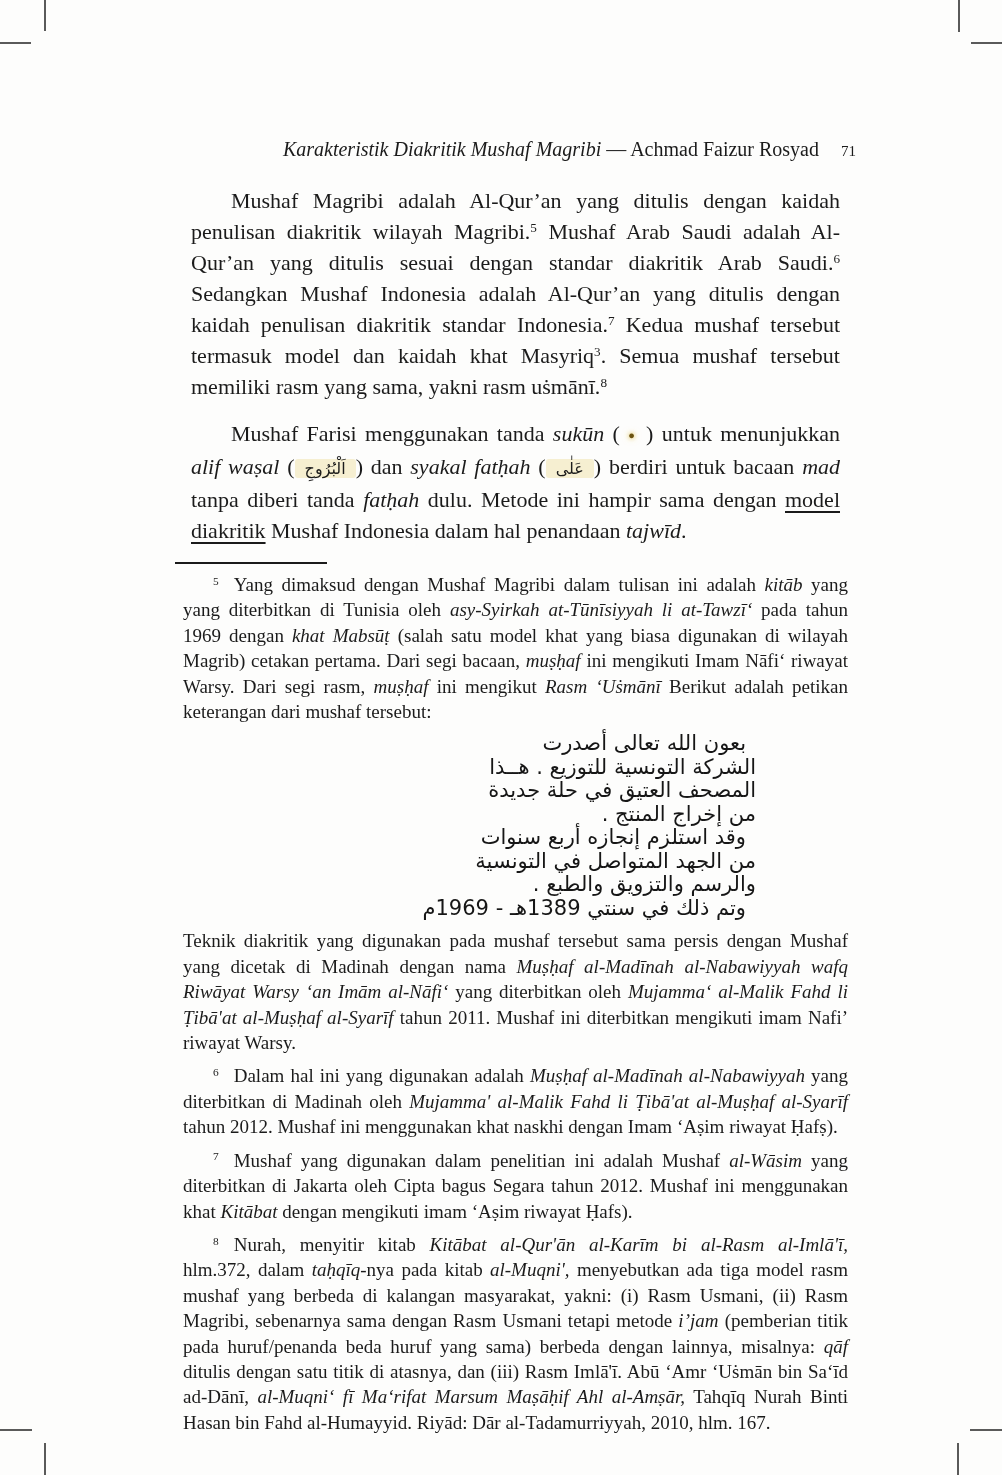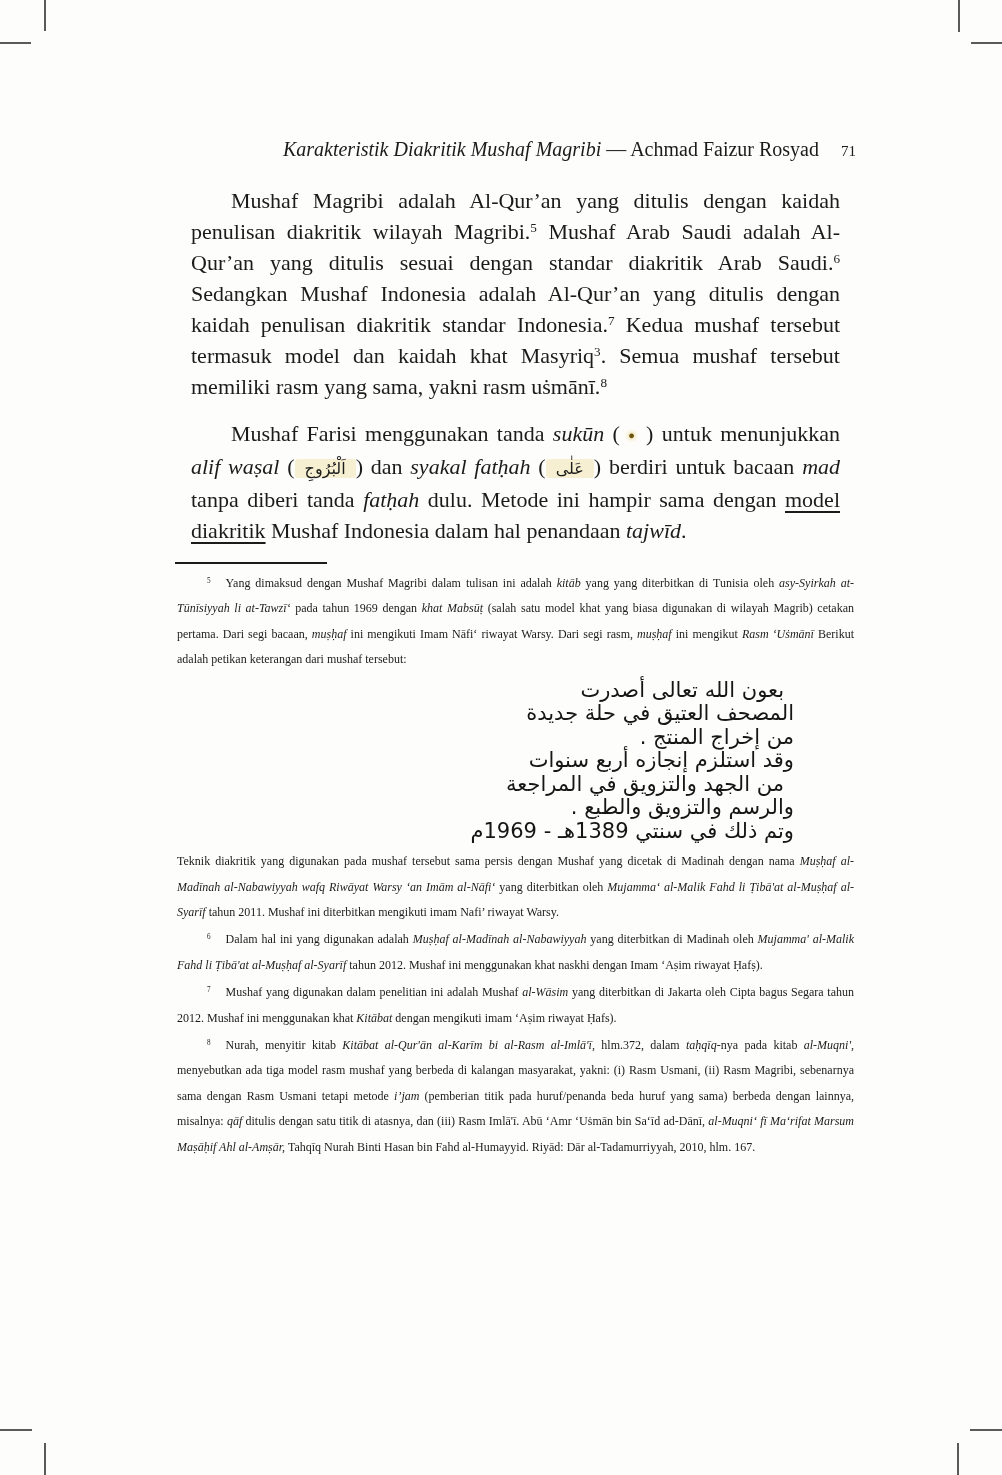--- a/index.html
+++ b/index.html
@@ -25,29 +25,29 @@
   sup { font-size:60%; line-height:0; vertical-align:baseline; position:relative; top:-0.55em; }
   .body-para {
     font-size:22px; line-height:31px; text-align:justify; text-indent:40px; margin:16px;
   }
   .body-para.first { margin-top:24px; }
   .fn-sep {
     width:152px; height:0; border:none; border-top:2.5px solid #1b1b1b;
     margin:4px 0 7px 0;
   }
   .footnote {
-    font-size:12px; line-height:25.4px; text-align:justify; text-indent:30px; margin:2px;
+    font-size:19px; line-height:25.4px; text-align:justify; text-indent:30px; margin:8px;
   }
   .footnote.nondent { text-indent:0; }
   .fnnum { margin-right:15px; }
   .arabic-figure {
     direction:rtl; text-align:right;
     font-family:"DejaVu Sans",sans-serif;
     font-size:21px; line-height:23.5px;
-    width:424px; margin:6px 62px 6px auto;
+    width:424px; margin:6px 100px 6px auto;
     color:#161616;
   }
   .arabic-figure div { white-space:nowrap; }
   .arabic-figure div:nth-child(1),
   .arabic-figure div:nth-child(5),
   .arabic-figure div:nth-child(8) { padding-right:10px; }
   .arabic-inline {
     font-family:"DejaVu Sans",sans-serif;
     font-size:16px; background:rgba(233,210,110,0.30);
     border-radius:3px; padding:0 10px;
@@ -92,24 +92,25 @@
     <p class="body-para first"><span>Mushaf Magribi adalah Al-Qur’an yang ditulis dengan kaidah penulisan diakritik wilayah Magribi.</span><sup>5</sup><span> Mushaf Arab Saudi adalah Al-Qur’an yang ditulis sesuai dengan standar diakritik Arab Saudi.</span><sup>6</sup><span> Sedangkan Mushaf Indonesia adalah Al-Qur’an yang ditulis dengan kaidah penulisan diakritik standar Indonesia.</span><sup>7</sup><span> Kedua mushaf tersebut termasuk model dan kaidah khat Masyriq</span><sup>3</sup><span>. Semua mushaf tersebut memiliki rasm yang sama, yakni rasm uṡmānī.</span><sup>8</sup></p>
 
     <p class="body-para"><span>Mushaf Farisi menggunakan tanda </span><span class="it">sukūn</span><span> ( </span><span class="sukun-dot">●</span><span> ) untuk menunjukkan </span><span class="it">alif waṣal</span><span> (</span><span class="arabic-inline">اَلْبُرُوجِ</span><span>) dan </span><span class="it">syakal fatḥah</span><span> (</span><span class="arabic-inline">عَلٰى</span><span>) berdiri untuk bacaan </span><span class="it">mad</span><span> tanpa diberi tanda </span><span class="it">fatḥah</span><span> dulu. Metode ini hampir sama dengan </span><span class="ul">model diakritik</span><span> Mushaf Indonesia dalam hal penandaan </span><span class="it">tajwīd</span><span>.</span></p>
 
     <hr class="fn-sep">
 
     <p class="footnote"><sup class="fnnum">5</sup><span>Yang dimaksud dengan Mushaf Magribi dalam tulisan ini adalah </span><span class="it">kitāb</span><span> yang yang diterbitkan di Tunisia oleh </span><span class="it">asy-Syirkah at-Tūnīsiyyah li at-Tawzī‘</span><span> pada tahun 1969 dengan </span><span class="it">khat Mabsūṭ</span><span> (salah satu model khat yang biasa digunakan di wilayah Magrib) cetakan pertama. Dari segi bacaan, </span><span class="it">muṣḥaf</span><span> ini mengikuti Imam Nāfi‘ riwayat Warsy. Dari segi rasm, </span><span class="it">muṣḥaf</span><span> ini mengikut </span><span class="it">Rasm ‘Uṡmānī</span><span>  Berikut adalah petikan keterangan dari mushaf tersebut:</span></p>
 
     <div class="arabic-figure">
         <div>بعون الله تعالى أصدرت</div>
+        <div>الشركة التونسية للتوزيع . هــذا</div>
         <div>المصحف العتيق في حلة جديدة</div>
         <div>من إخراج المنتج .</div>
         <div>وقد استلزم إنجازه أربع سنوات</div>
-        <div>من الجهد والتزويق في المراجعة</div>
+        <div>من الجهد المتواصل في التونسية</div>
         <div>والرسم والتزويق والطبع .</div>
         <div>وتم ذلك في سنتي 1389هـ - 1969م</div>
       </div>
 
     <p class="footnote nondent"><span>Teknik diakritik yang digunakan pada mushaf tersebut sama persis dengan Mushaf yang dicetak di Madinah dengan nama </span><span class="it">Muṣḥaf al-Madīnah al-Nabawiyyah wafq Riwāyat Warsy ‘an Imām al-Nāfi‘</span><span> yang diterbitkan oleh </span><span class="it">Mujamma‘ al-Malik Fahd li Ṭibā'at al-Muṣḥaf al-Syarīf</span><span> tahun 2011. Mushaf ini diterbitkan mengikuti imam Nafi’ riwayat Warsy.</span></p>
 
     <p class="footnote"><sup class="fnnum">6</sup><span>Dalam hal ini yang digunakan adalah </span><span class="it">Muṣḥaf al-Madīnah al-Nabawiyyah</span><span> yang diterbitkan di Madinah oleh </span><span class="it">Mujamma' al-Malik Fahd li Ṭibā'at al-Muṣḥaf al-Syarīf</span><span> tahun 2012. Mushaf ini menggunakan khat naskhi dengan Imam ‘Aṣim riwayat Ḥafṣ).</span></p>
 
     <p class="footnote"><sup class="fnnum">7</sup><span>Mushaf yang digunakan dalam penelitian ini adalah Mushaf </span><span class="it">al-Wāsim</span><span> yang diterbitkan di Jakarta oleh Cipta bagus Segara tahun 2012. Mushaf ini menggunakan khat </span><span class="it">Kitābat</span><span> dengan mengikuti imam ‘Aṣim riwayat Ḥafs).</span></p>
 

